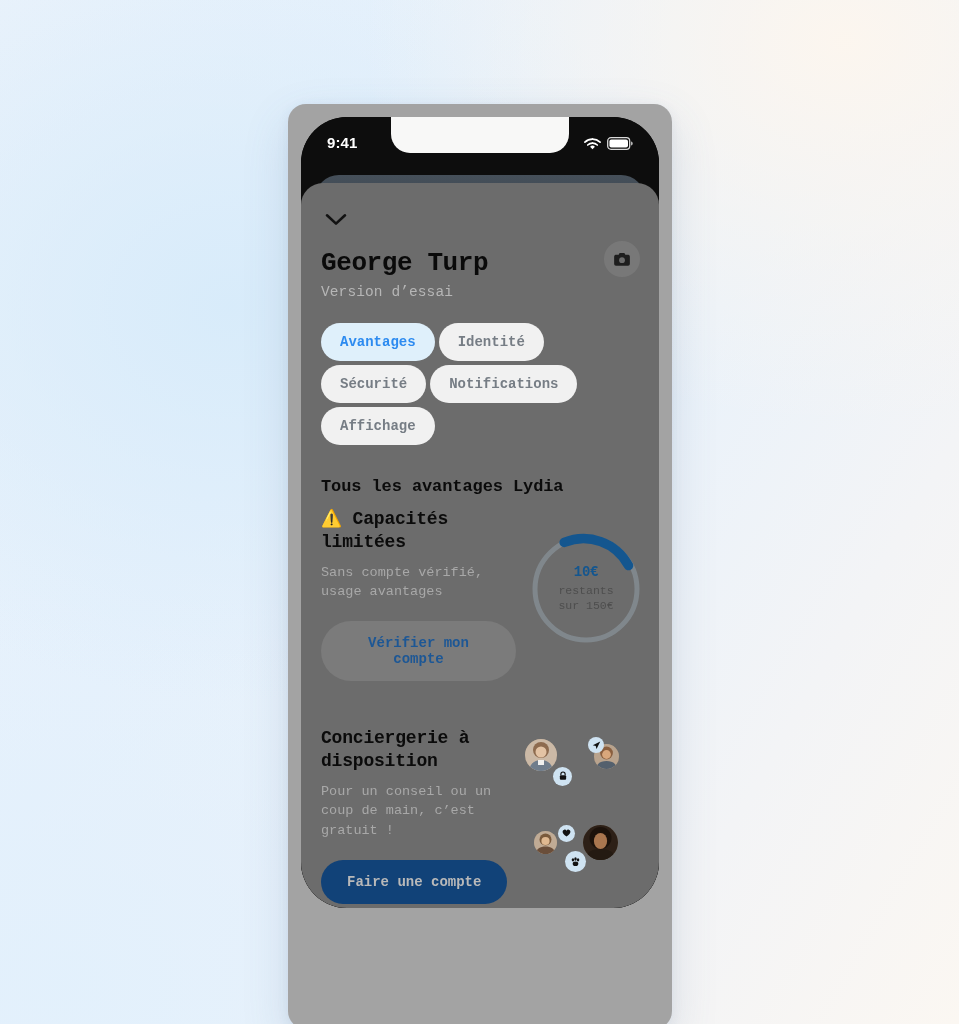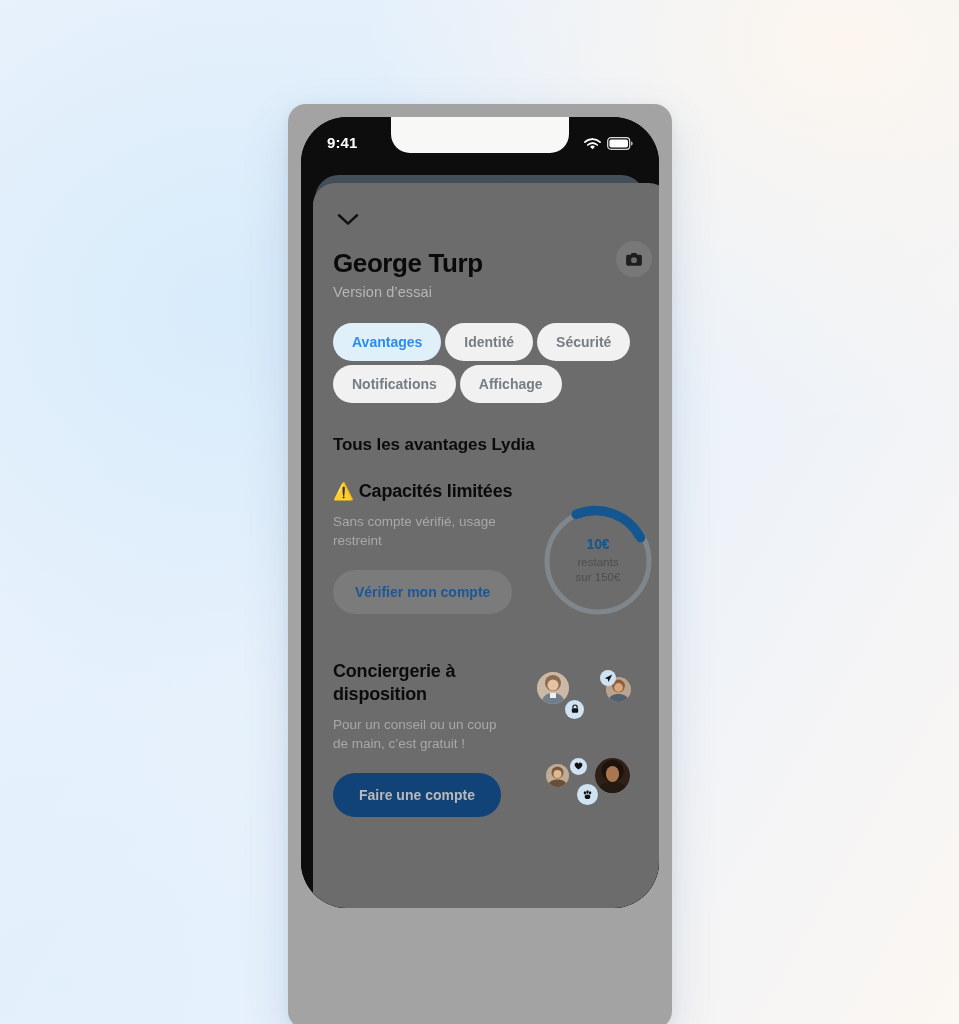--- a/index.html
+++ b/index.html
@@ -99,28 +99,29 @@
     right: 14px;
     height: 140px;
     background: linear-gradient(180deg, #4a5560 0%, #394450 55%, #2e3740 100%);
     border-radius: 24px 24px 0 0;
     opacity: 0.92;
   }
 
   
   .sheet {
     position: absolute;
-    left: 12px;
+    left: 0;
     top: 66px;
     width: 100%;
     bottom: 0;
     background: #6c6c6c;
     border-radius: 22px 22px 0 0;
     overflow: hidden;
     z-index: 20;
+    font-family: Liberation Mono, monospace;
   }
   .sheet-inner {
     position: relative;
     padding: 0 20px;
     height: 100%;
   }
 
   
   .chevron-row {
     padding-top: 23px;
@@ -196,21 +197,21 @@
   .section-title {
     margin-top: 32px;
     font-size: 17px;
     font-weight: bold;
     color: #0b0b0b;
     letter-spacing: -0.1px;
   }
 
   
   .feature {
-    margin-top: 25px;
+    margin-top: 12px;
     display: flex;
     align-items: flex-start;
     position: relative;
   }
   .feature-left { width: 195px; flex: none; }
 
   .feature-title {
     font-size: 18px;
     font-weight: bold;
     color: #0b0b0b;
@@ -378,21 +379,21 @@
           <div class="pill">Sécurité</div>
           <div class="pill">Notifications</div>
           <div class="pill">Affichage</div>
         </div>
 
         <div class="section-title">Tous les avantages Lydia</div>
 
         <div class="feature">
           <div class="feature-left">
             <div class="feature-title"><span class="warn-emoji">⚠️</span> <span>Capacités limitées</span></div>
-            <div class="feature-desc">Sans compte vérifié, usage restreint</div>
+            <div class="feature-desc">Sans compte vérifié, usage avantages</div>
             <div class="btn btn-soft">Vérifier mon compte</div>
           </div>
 
           <div class="ring-wrap">
             <svg viewBox="0 0 118 118" width="118" height="118">
               <circle cx="59" cy="59" r="51" fill="none" stroke="#8e9aa2" stroke-width="5" opacity="0.6"></circle>
               <path d="M 37.2 12.4 A 51 51 0 0 1 101.5 35.6" fill="none" stroke="#14568f" stroke-width="9.5" stroke-linecap="round"></path>
             </svg>
             <div class="ring-center">
               <div class="ring-value">10€</div>

